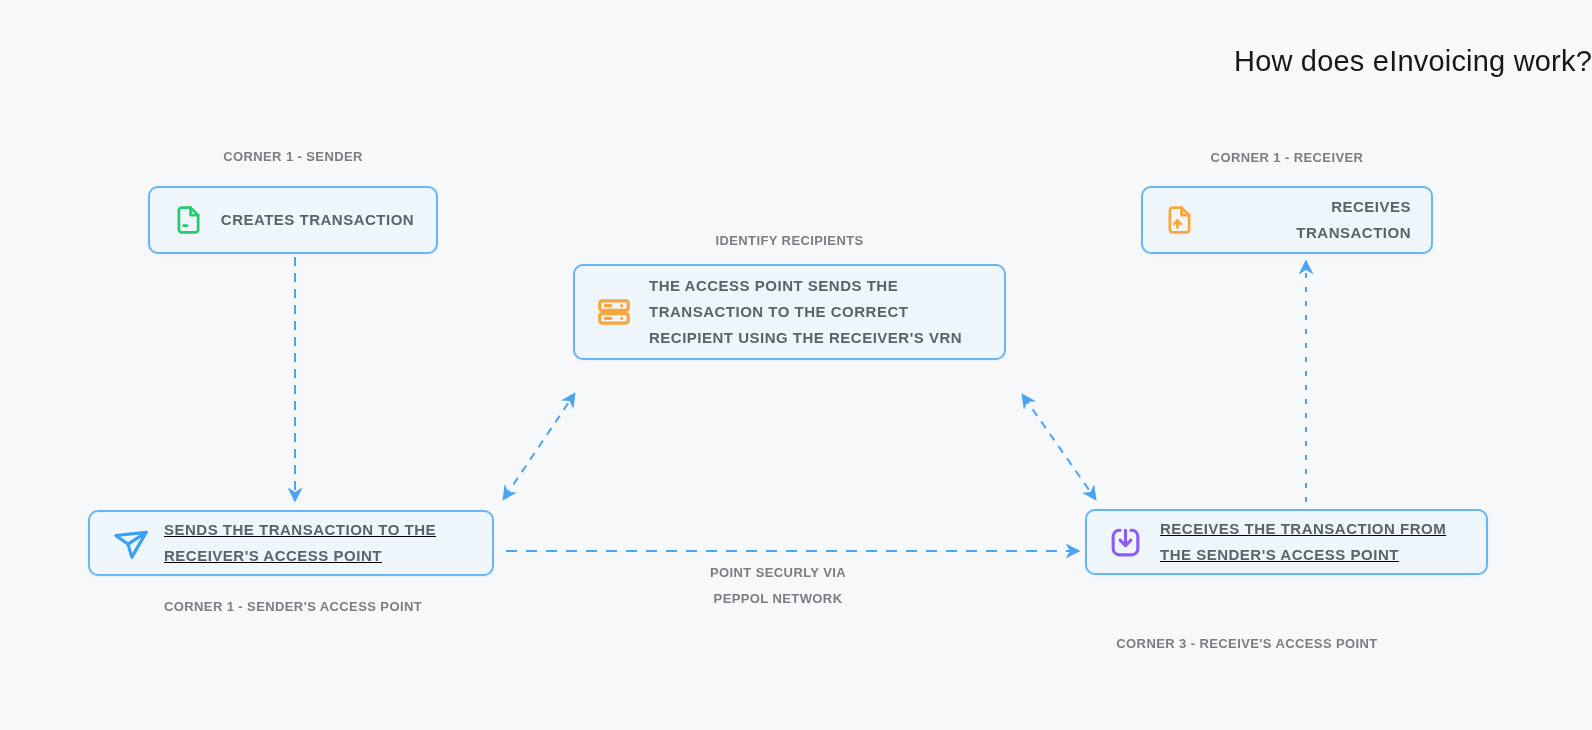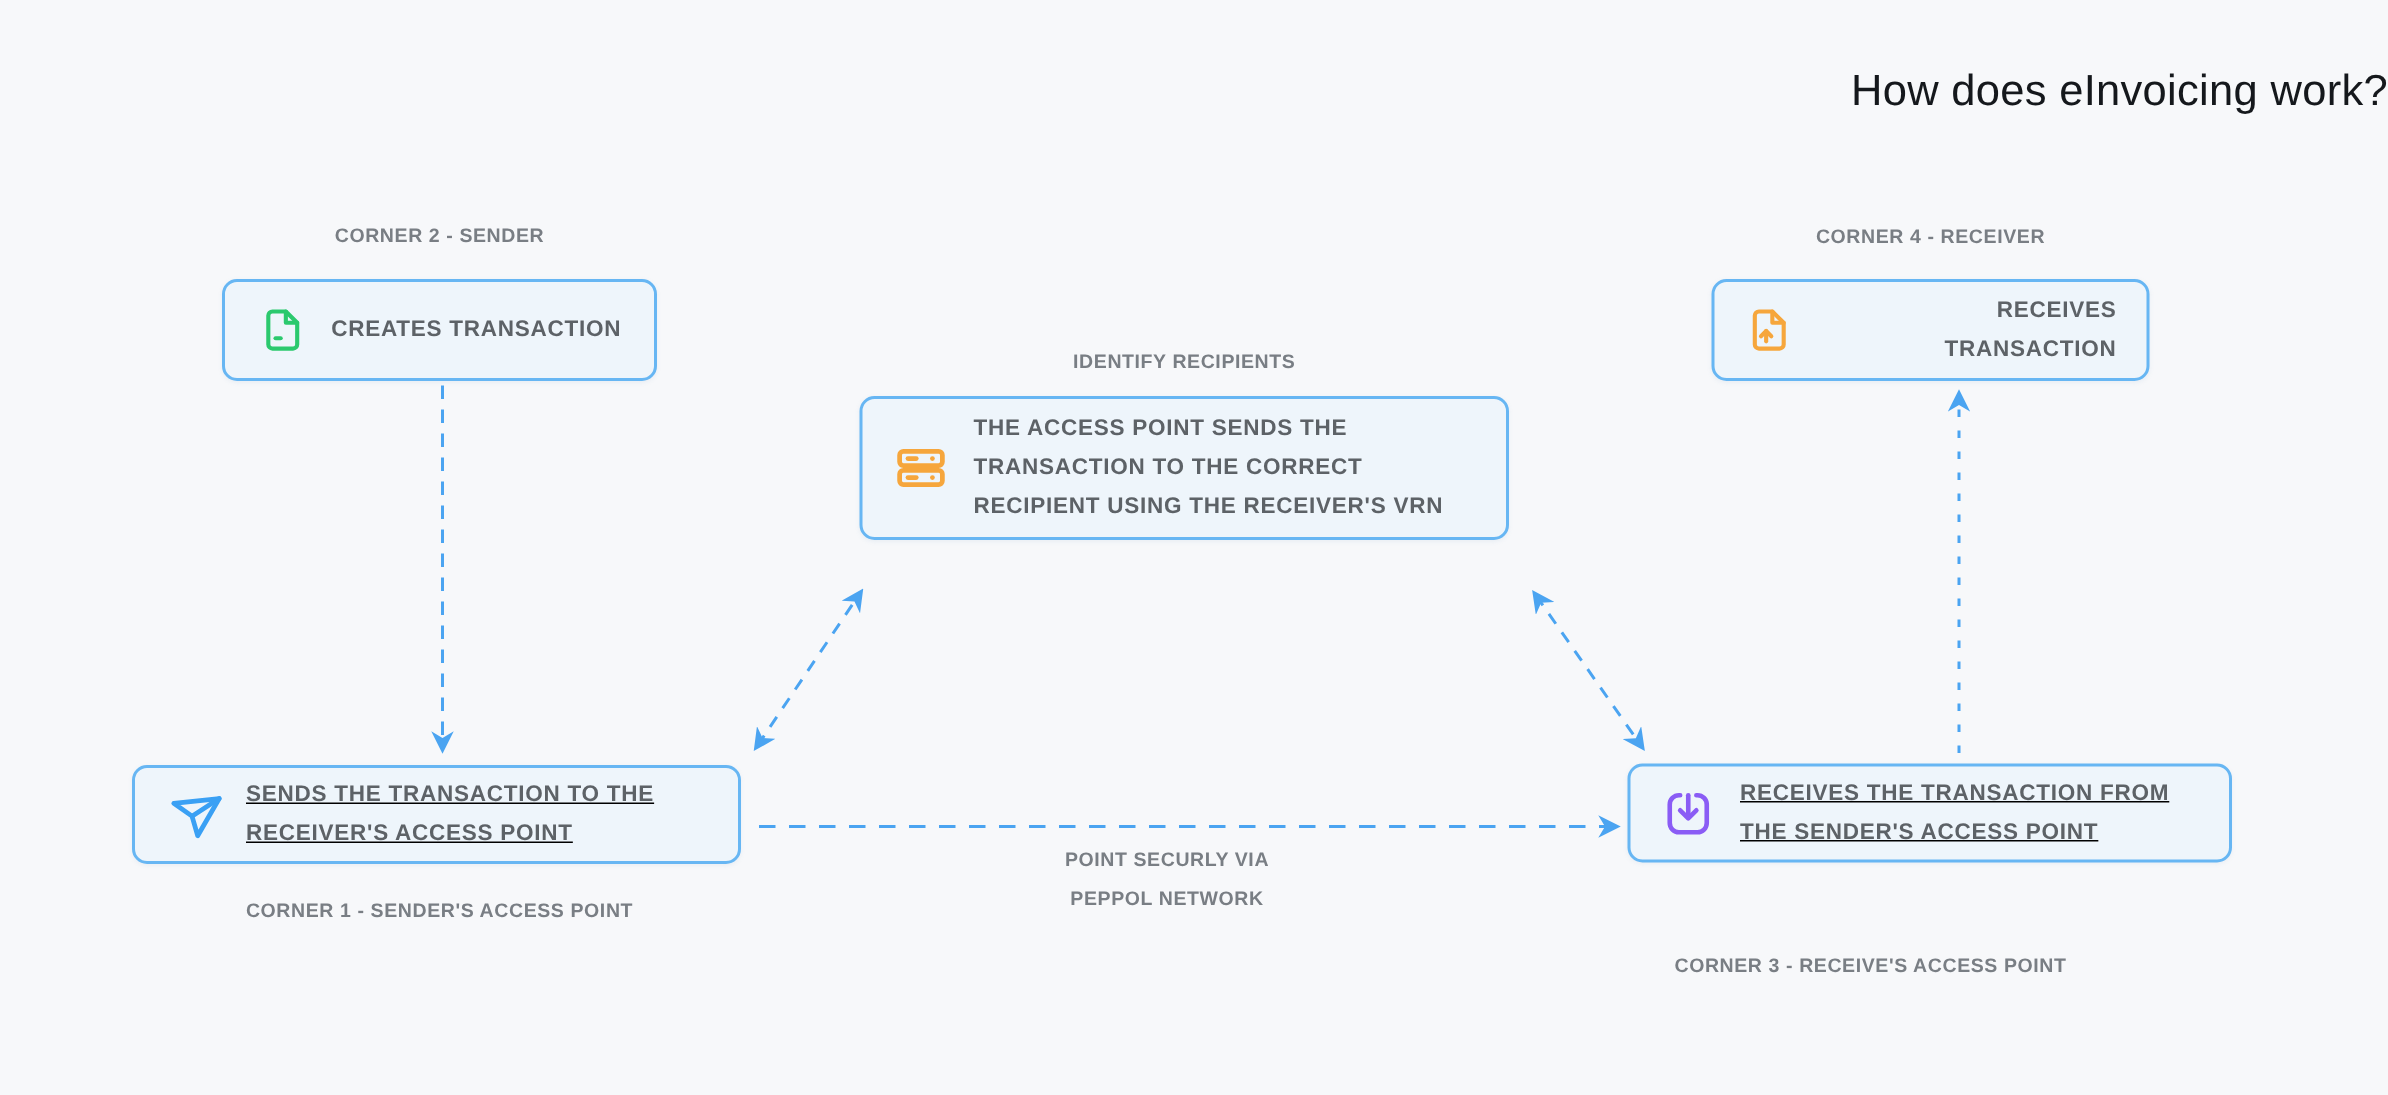--- a/index.html
+++ b/index.html
@@ -102,33 +102,33 @@
         <path d="M0 0 L10 5 L0 10 L3 5 Z" fill="#4ba4f1"></path>
       </marker>
     </defs>
     <line class="dash-a" x1="295" y1="257" x2="295" y2="498" marker-end="url(#ah)"></line>
     <line class="dash-b" x1="505" y1="497" x2="573" y2="396" marker-start="url(#ah)" marker-end="url(#ah)"></line>
     <line class="dash-b" x1="1024" y1="397" x2="1094" y2="497" marker-start="url(#ah)" marker-end="url(#ah)"></line>
     <line class="dash-c" x1="506" y1="551" x2="1076" y2="551" marker-end="url(#ah)"></line>
     <line class="dash-d" x1="1306" y1="502" x2="1306" y2="264" marker-end="url(#ah)"></line>
   </svg>
 
-  <div class="diagram-label" id="label-corner1">CORNER 2 - SENDER</div>
+  <div class="diagram-label" id="label-corner1">CORNER 1 - SENDER</div>
   <div class="node center" id="node-corner1">
     <span class="node-icon">
       <svg width="33" height="36" viewBox="0 0 24 24" fill="none" stroke="#2bc96e" stroke-width="2" stroke-linecap="round" stroke-linejoin="round">
         <path d="M13.5 3H7a2 2 0 0 0-2 2v14a2 2 0 0 0 2 2h10a2 2 0 0 0 2-2V8.5z"></path>
         <path d="M13.5 3v5.5H19"></path>
         <path d="M8.5 16h2.5"></path>
       </svg>
     </span>
     <span class="node-text">CREATES TRANSACTION</span>
   </div>
 
-  <div class="diagram-label" id="label-corner4">CORNER 4 - RECEIVER</div>
+  <div class="diagram-label" id="label-corner4">CORNER 1 - RECEIVER</div>
   <div class="node center" id="node-corner4">
     <span class="node-icon">
       <svg width="33" height="36" viewBox="0 0 24 24" fill="none" stroke="#f6a63c" stroke-width="2" stroke-linecap="round" stroke-linejoin="round">
         <path d="M13.5 3H7a2 2 0 0 0-2 2v14a2 2 0 0 0 2 2h10a2 2 0 0 0 2-2V8.5z"></path>
         <path d="M13.5 3v5.5H19"></path>
         <path d="M10.5 17.5v-5"></path>
         <path d="M8 15l2.5-2.5L13 15"></path>
       </svg>
     </span>
     <span class="node-text">RECEIVES TRANSACTION</span>

